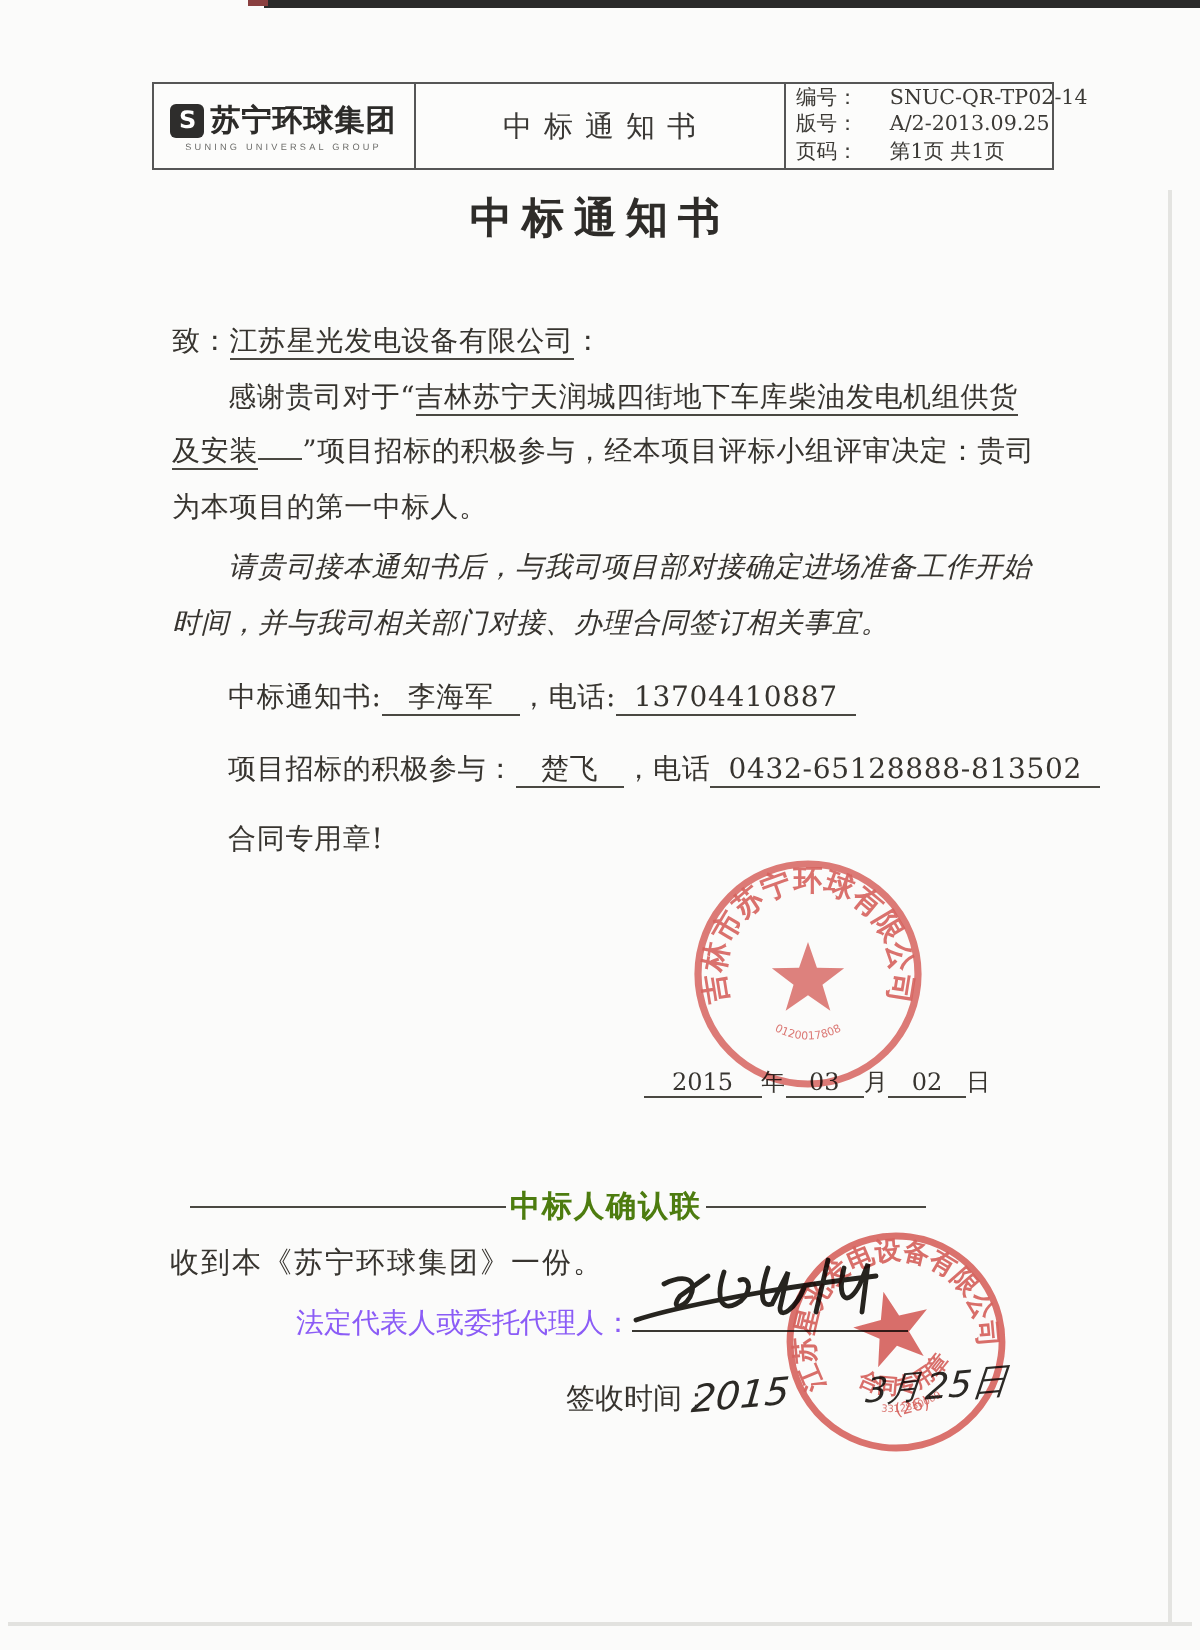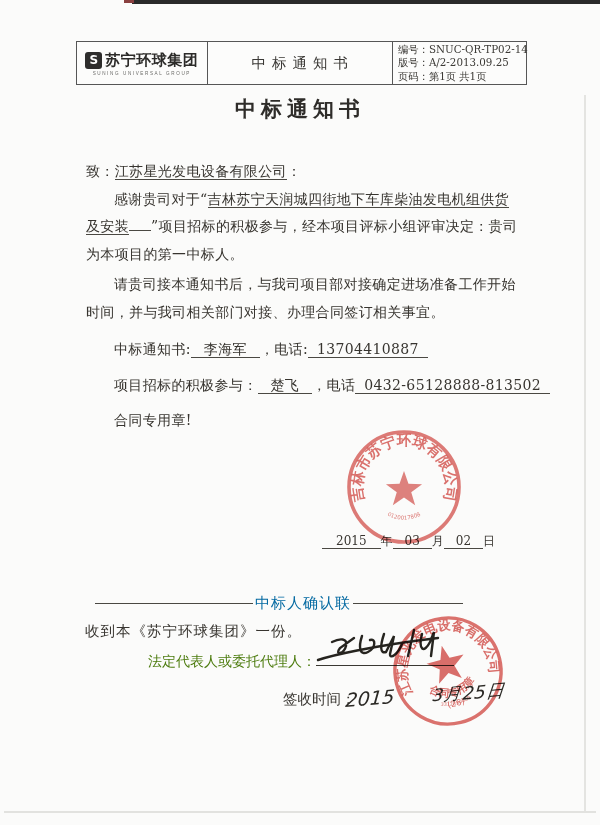--- a/index.html
+++ b/index.html
@@ -20,49 +20,49 @@
   .cell-title{width:186px;align-items:center;}
   .cell-meta{width:133px;border-right:none;padding:2px 5px;justify-content:center;}
   .logo-row{display:flex;align-items:center;gap:3px;}
   .logo-icon{width:17px;height:17px;background:#2e2d2c;border-radius:3px;color:#fff;
              font-family:"DejaVu Sans",sans-serif;font-weight:bold;font-size:12px;
              display:flex;align-items:center;justify-content:center;}
   .logo-brand{font-weight:bold;font-size:15px;letter-spacing:0.5px;color:#2c2b29;text-align:right;}
   .logo-sub{font-family:"Liberation Sans",sans-serif;font-size:4.6px;letter-spacing:1.6px;
             color:#6b6b68;margin-top:1px;}
   .hdr-doc-type{font-size:14.5px;letter-spacing:6px;color:#3a3835;text-indent:6px;}
-  .meta-row{display:flex;font-size:10.3px;line-height:13.5px;color:#3c3a36;white-space:nowrap;}
+  .meta-row{display:flex;font-size:10.3px;line-height:13.5px;color:#3c3a36;white-space:nowrap;gap:16px;}
 
   .page-title{position:absolute;left:0;top:95px;width:600px;text-align:center;
               font-size:21px;font-weight:bold;letter-spacing:5px;color:#2e2c29;}
 
   
   .doc-body{position:absolute;left:86px;top:158px;width:432px;font-size:14px;
             letter-spacing:0.35px;line-height:27.6px;color:#37342f;}
   .para{text-indent:2em;margin:0;}
-  .p2{margin-top:3px;}
+  .p2{margin-top:3px;font-style:italic;}
   .u{border-bottom:1px solid #4a4842;}
   .u-blank{display:inline-block;border-bottom:1px solid #4a4842;height:14px;vertical-align:baseline;}
   .contact{margin-top:9px;text-indent:2em;white-space:nowrap;}
   .u-name{padding:0 13px;}
   .u-phone{padding:0 9px;}
   .notice-line{margin-top:7px;text-indent:2em;}
 
   
   .issuer{position:absolute;left:297px;top:498px;font-size:14.5px;color:#37342f;white-space:nowrap;}
   .issuer-date{position:absolute;left:322px;top:533px;font-size:12px;color:#37342f;white-space:nowrap;}
 
   
   .divider{position:absolute;left:95px;top:594px;width:364px;display:flex;align-items:center;}
   .div-line{height:1px;background:#4a4842;flex:none;}
   .div-line.l{width:158px;}
   .div-line.r{width:110px;}
-  .div-text{font-size:15px;font-weight:normal;letter-spacing:1px;color:#0369a1;padding:0 2px;white-space:nowrap;}
+  .div-text{font-size:15px;font-weight:bold;letter-spacing:1px;color:#4d7c0f;padding:0 2px;white-space:nowrap;}
   .received{position:absolute;left:85px;top:622px;font-size:14.5px;letter-spacing:1px;color:#37342f;}
-  .rep-line{position:absolute;left:148px;top:650px;font-size:14px;color:#4d7c0f;white-space:nowrap;}
+  .rep-line{position:absolute;left:148px;top:650px;font-size:14px;color:#8b5cf6;white-space:nowrap;}
   .sig-slot{display:inline-block;width:138px;border-bottom:1.5px solid #3a3832;height:15px;position:relative;}
   .sign-time{position:absolute;left:283px;top:690px;font-size:14.5px;color:#37342f;}
 
   
   .sig-svg{position:absolute;left:-6px;top:-24px;}
   .hand{position:absolute;font-family:"DejaVu Sans",sans-serif;color:#2b2925;
         font-style:italic;transform:skewX(-10deg) rotate(-5deg);font-size:19px;font-weight:500;}
   .hand-year{left:346px;top:687px;}
   .hand-month{left:433px;top:683px;font-size:17px;}
   .hand-day{left:463px;top:680px;font-size:18px;}

